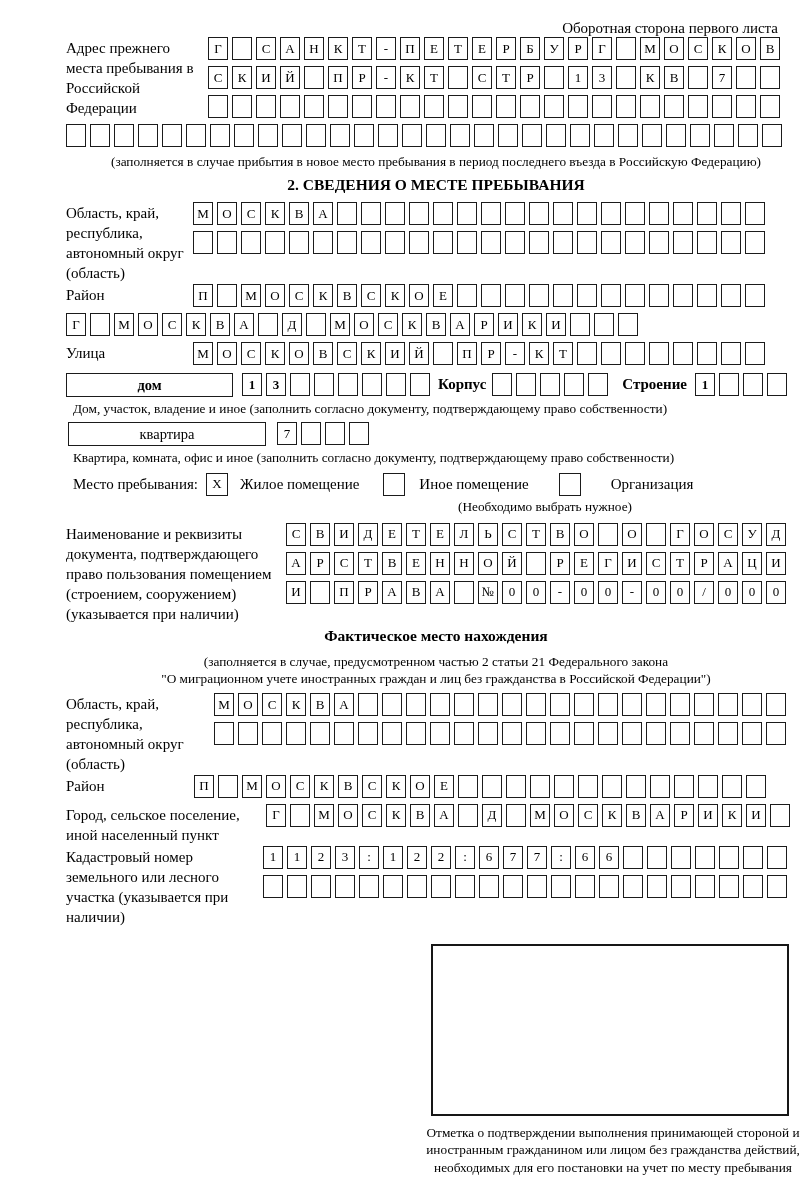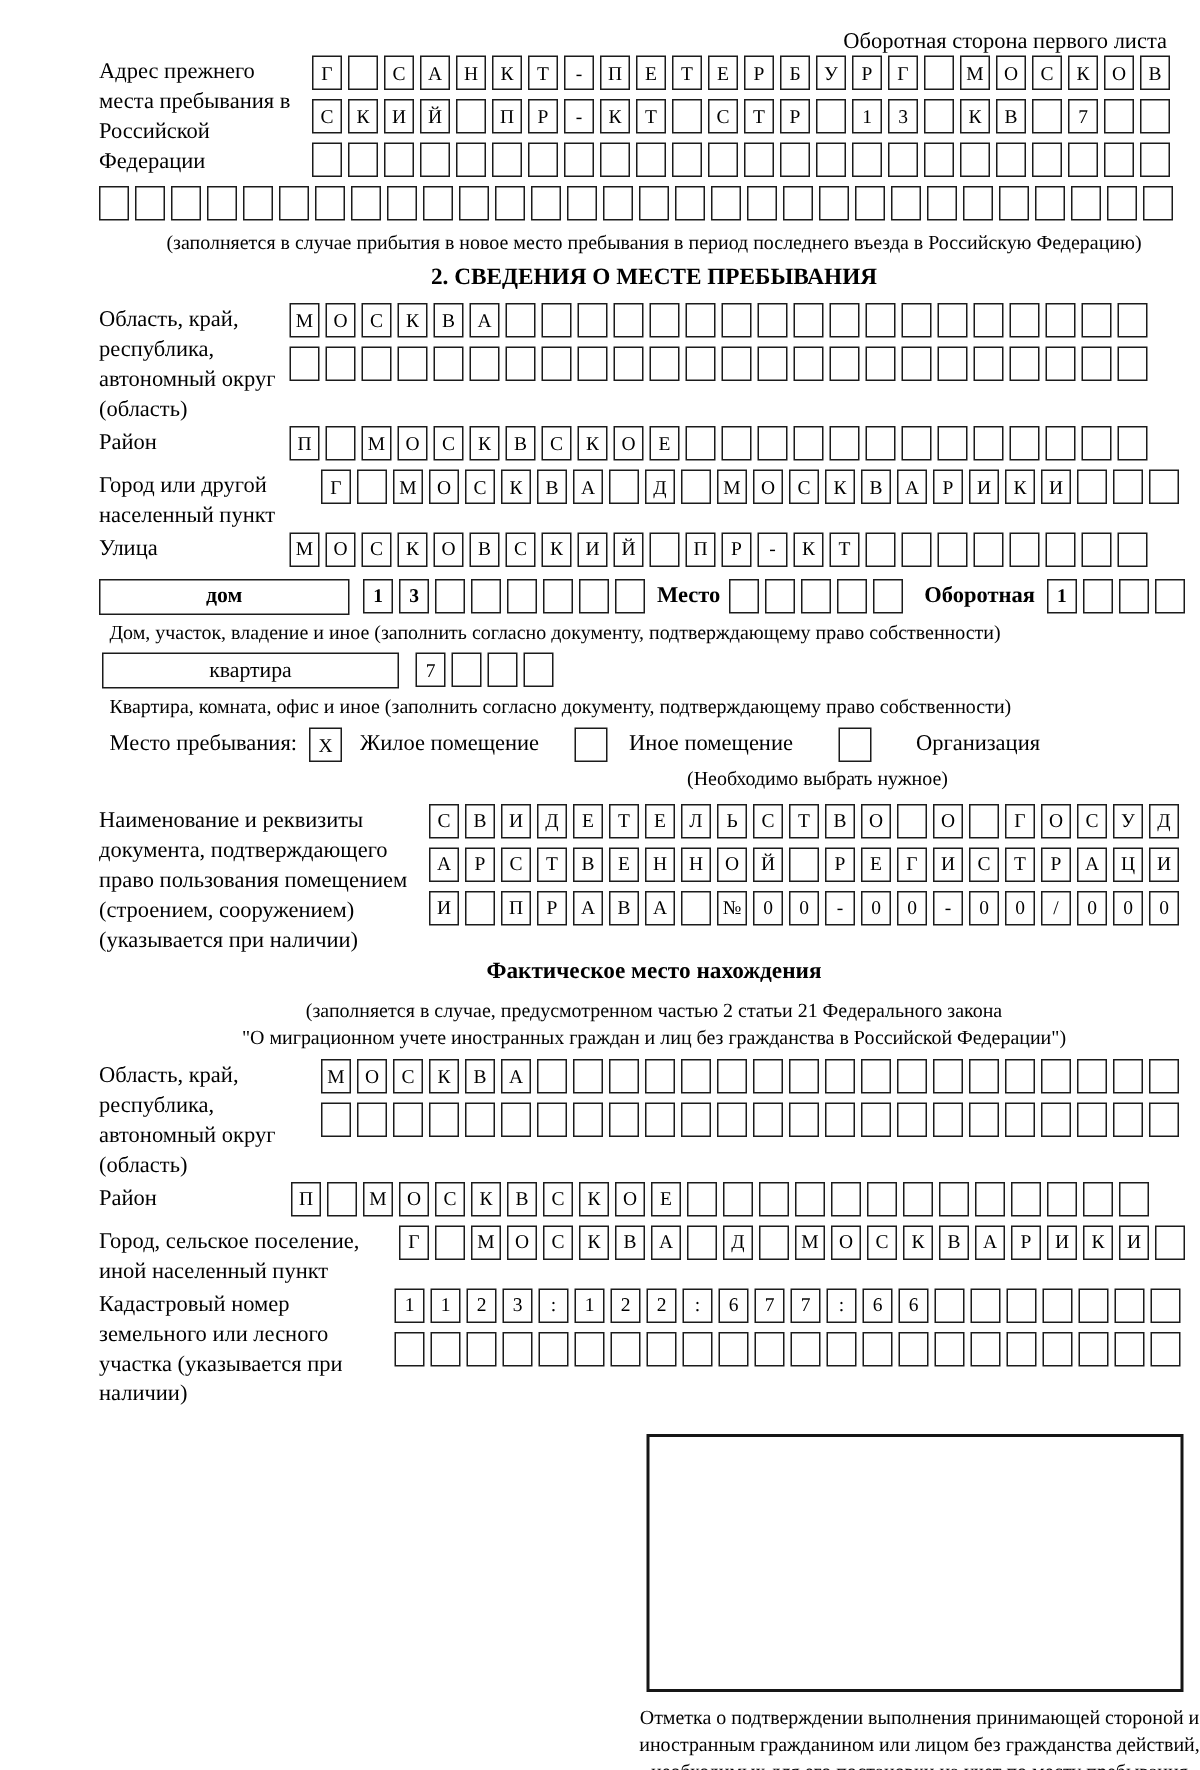--- a/index.html
+++ b/index.html
@@ -230,21 +230,20 @@
         <span class="cell"></span>
         <span class="cell"></span>
         <span class="cell"></span>
         <span class="cell"></span>
         <span class="cell"></span>
         <span class="cell"></span>
       </div>
   </div>
 
   <div class="frow">
-    <div class="lbl w148">Город или другой населенный пункт</div>
     <div class="cellrow">
         <span class="cell">Г</span>
         <span class="cell"></span>
         <span class="cell">М</span>
         <span class="cell">О</span>
         <span class="cell">С</span>
         <span class="cell">К</span>
         <span class="cell">В</span>
         <span class="cell">А</span>
         <span class="cell"></span>
@@ -301,29 +300,29 @@
     <div class="cellrow" style="margin-bottom:0;">
         <span class="cell">1</span>
         <span class="cell">3</span>
         <span class="cell"></span>
         <span class="cell"></span>
         <span class="cell"></span>
         <span class="cell"></span>
         <span class="cell"></span>
         <span class="cell"></span>
       </div>
-    <div class="inline-lbl" style="margin:0 6px 0 4px;">Место</div>
+    <div class="inline-lbl" style="margin:0 6px 0 4px;">Корпус</div>
     <div class="cellrow" style="margin-bottom:0;">
         <span class="cell"></span>
         <span class="cell"></span>
         <span class="cell"></span>
         <span class="cell"></span>
         <span class="cell"></span>
       </div>
-    <div class="inline-lbl" style="margin:0 8px 0 10px;">Оборотная</div>
+    <div class="inline-lbl" style="margin:0 8px 0 10px;">Строение</div>
     <div class="cellrow" style="margin-bottom:0;">
         <span class="cell">1</span>
         <span class="cell"></span>
         <span class="cell"></span>
         <span class="cell"></span>
       </div>
   </div>
   <div class="note" style="text-align:left;margin-left:37px;margin-top:3px;">Дом, участок, владение и иное (заполнить согласно документу, подтверждающему право собственности)</div>
 
   <div class="frow" style="margin-top:5px;margin-left:32px;">

